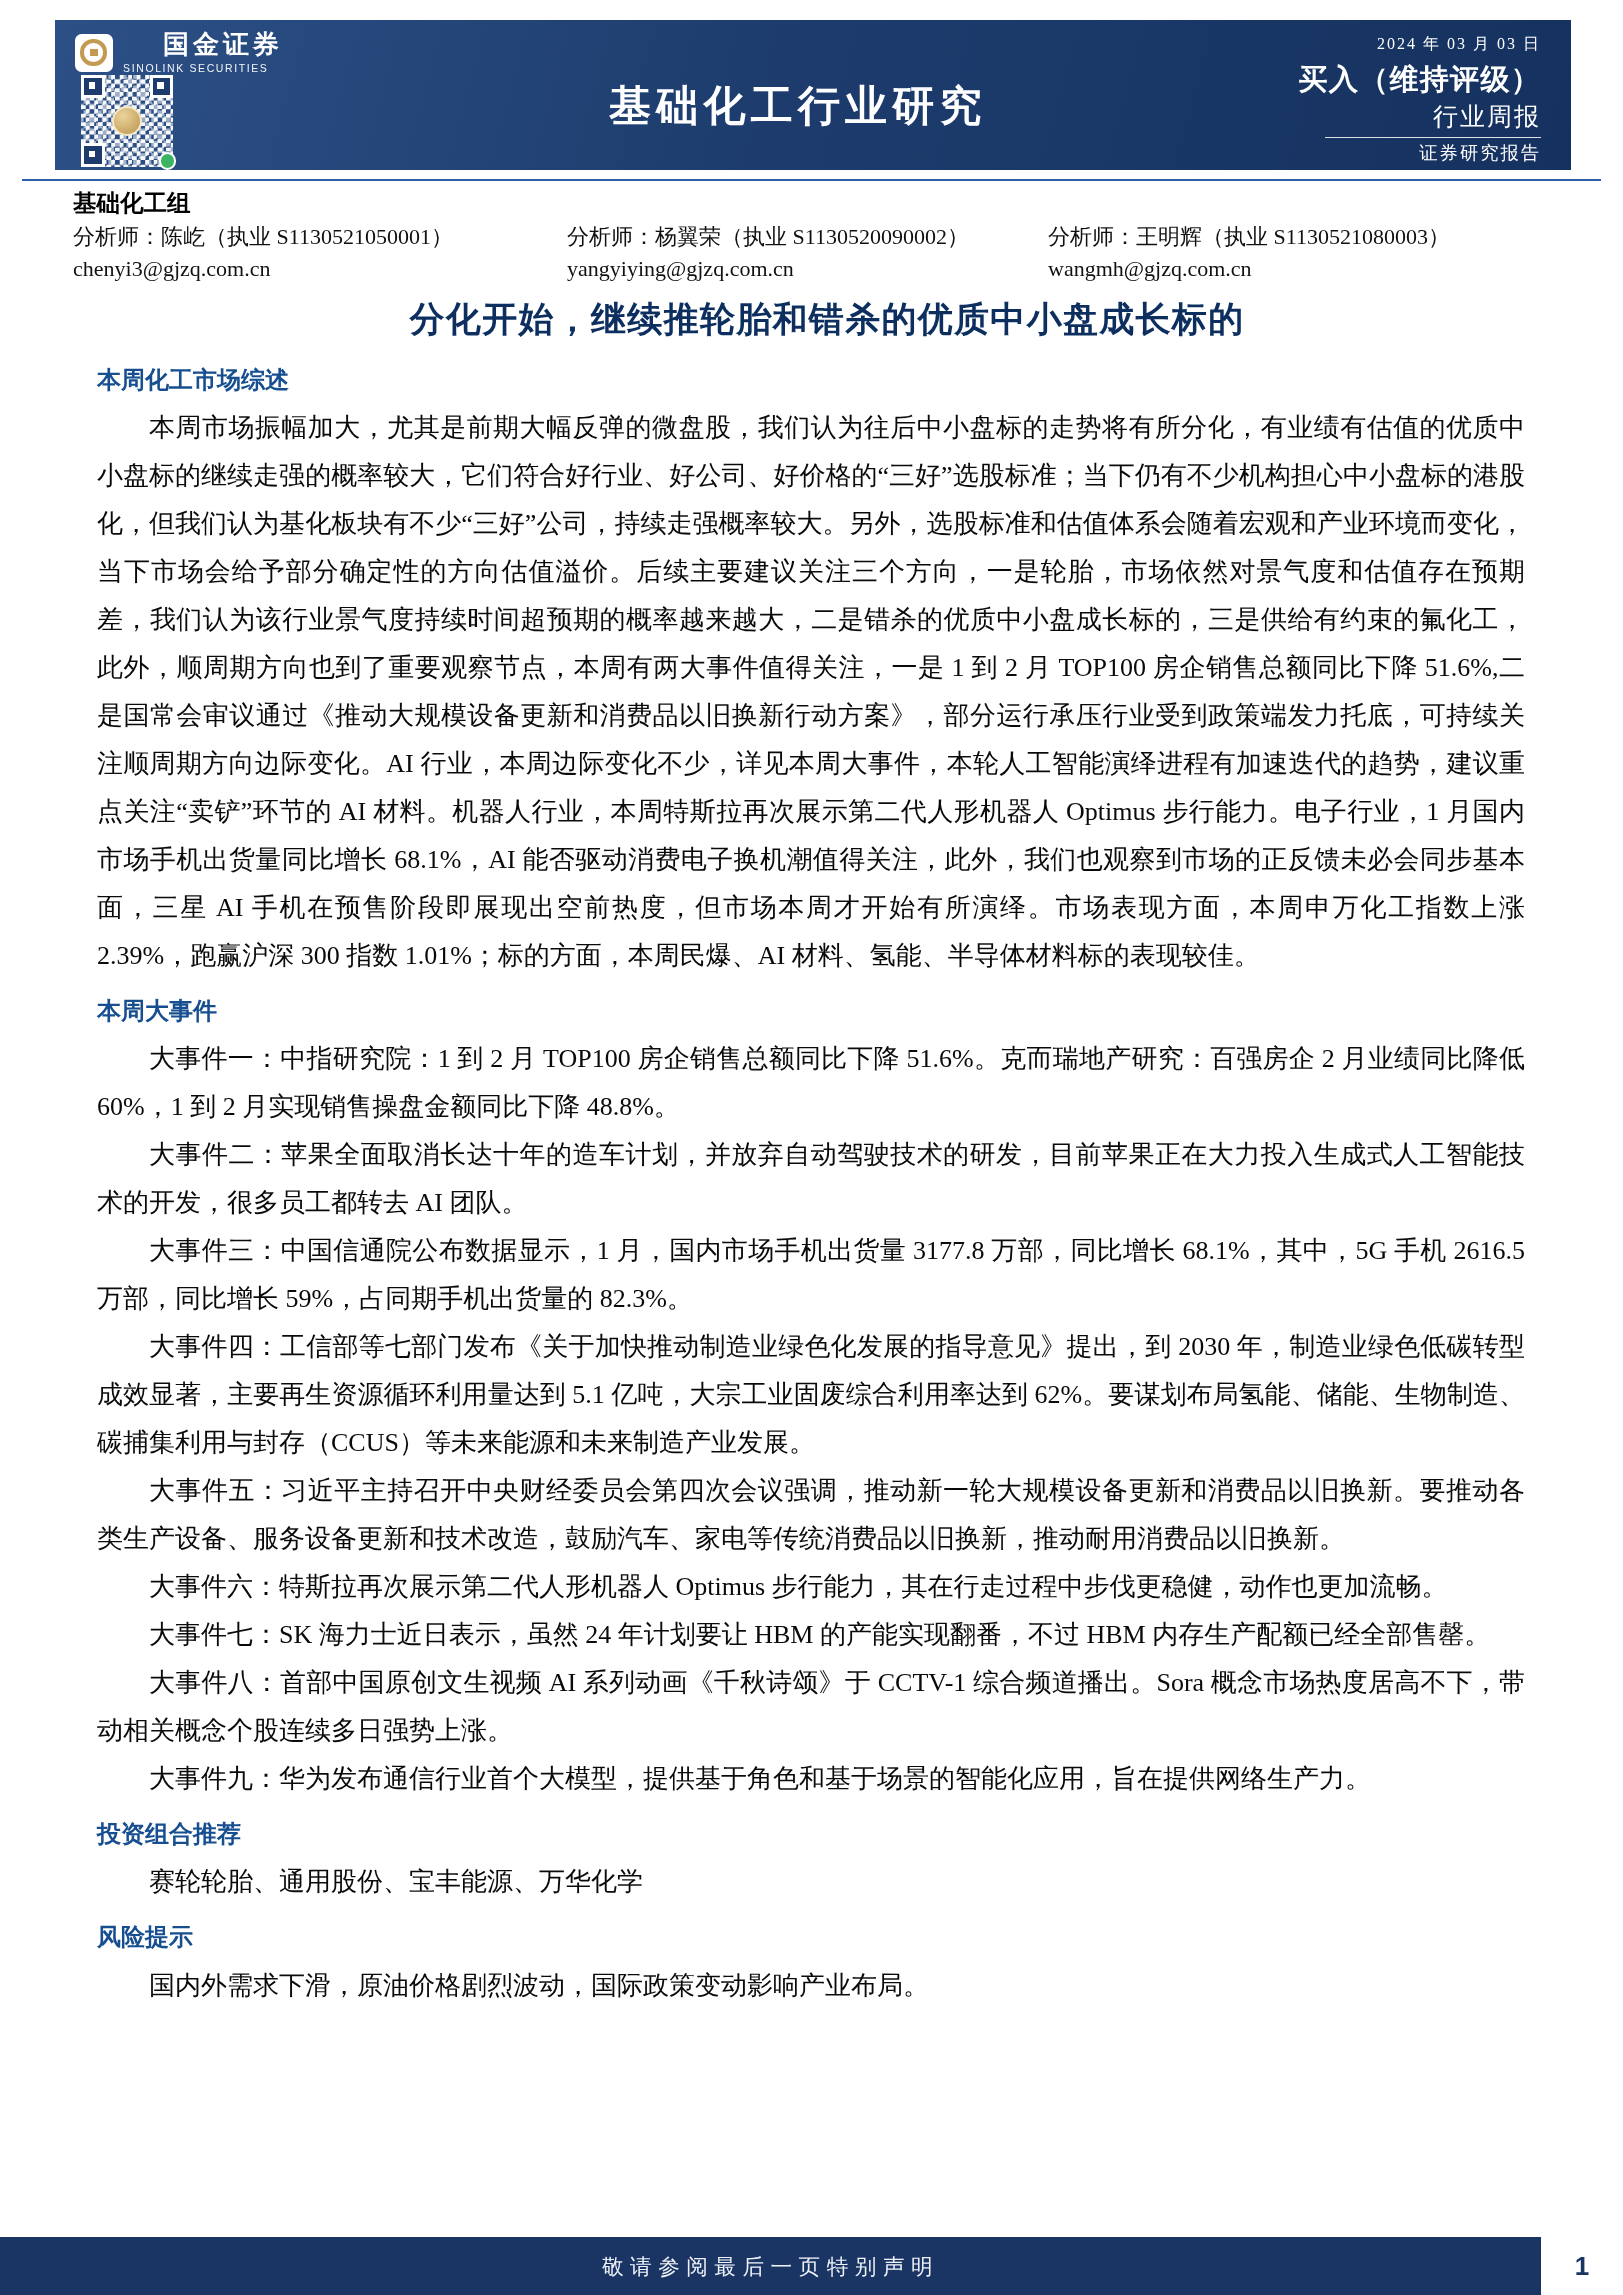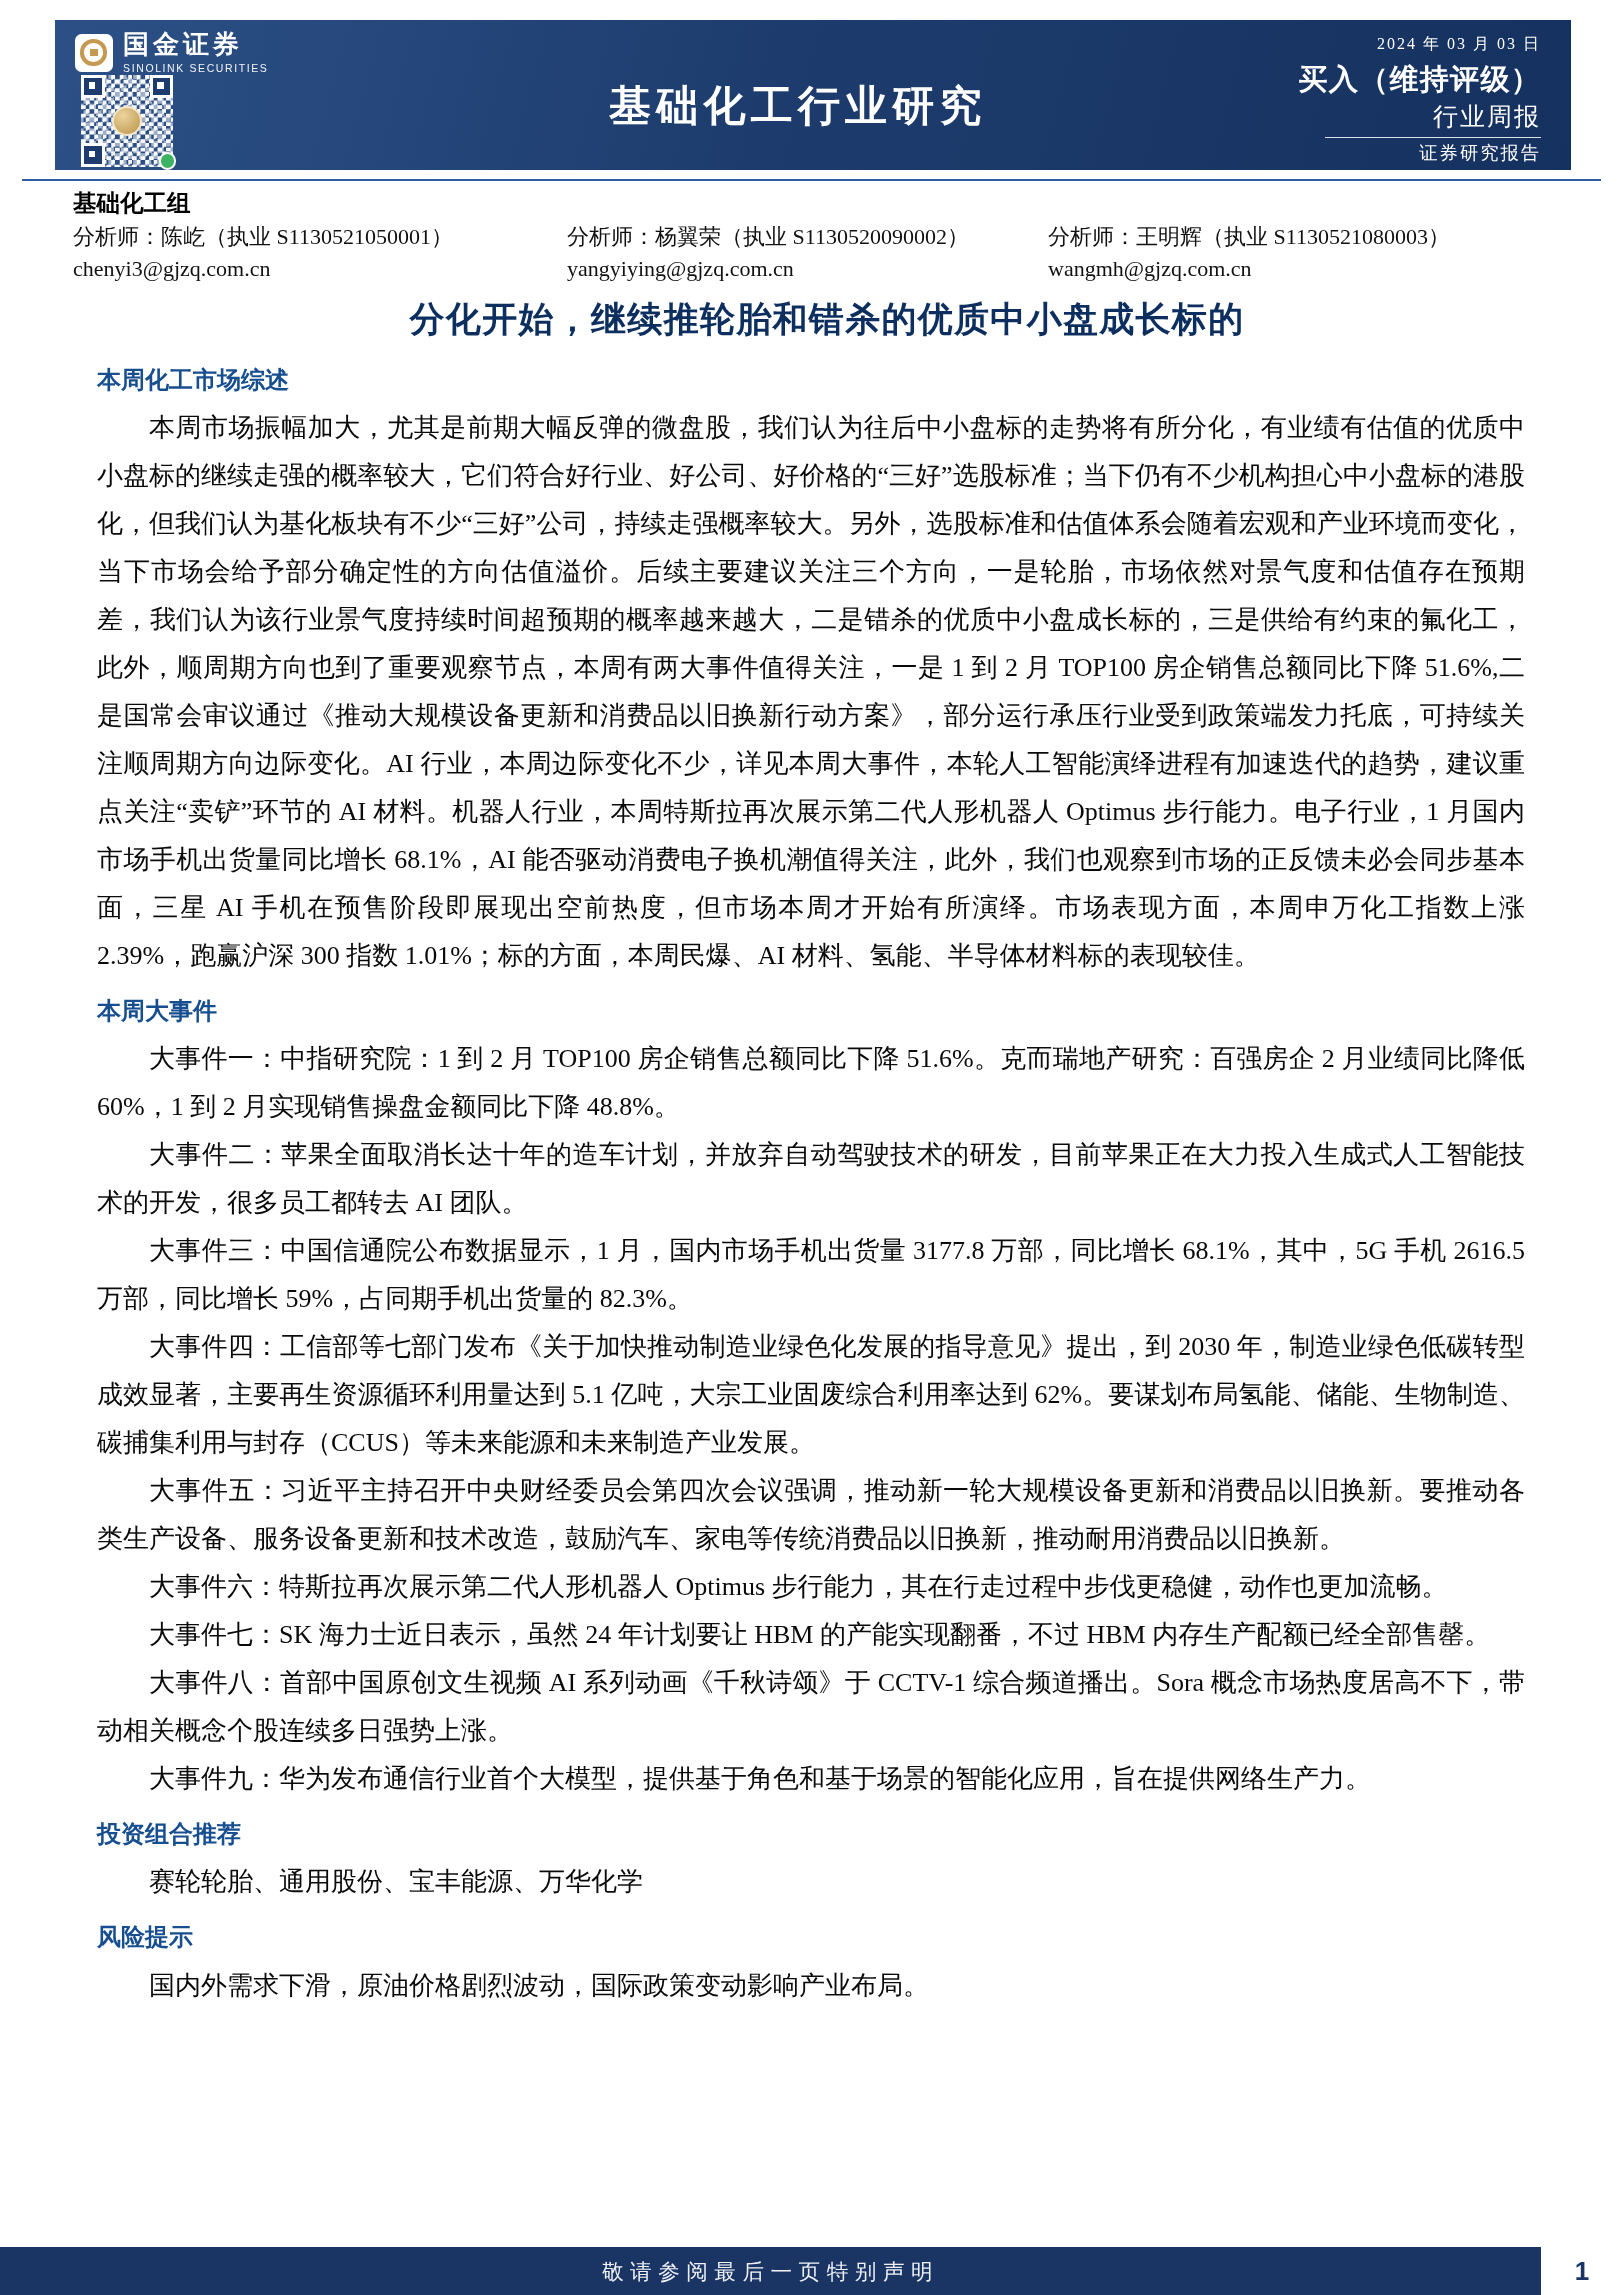--- a/index.html
+++ b/index.html
@@ -14,21 +14,21 @@
   .header{
     position:relative;margin:19.6px 52px 0 55px;height:150px;
     background:linear-gradient(105deg,#2c5086 0%,#1d3c6d 48%,#15315f 100%);
     color:#fff;
   }
   .brand{position:absolute;left:19.6px;top:11.8px;display:flex;align-items:center;gap:10.5px;}
   .emblem{width:38px;height:38px;background:#fff;border-radius:6.5px;position:relative;flex:0 0 auto;}
   .emblem::before{content:"";position:absolute;inset:5.9px;border-radius:50%;border:4.6px solid #c49a52;}
   .emblem::after{content:"";position:absolute;left:50%;top:50%;width:7.8px;height:7.8px;margin:-3.9px 0 0 -3.9px;background:#c49a52;}
   .brand-text{display:flex;flex-direction:column;}
-  .brand-cn{font-family:"Liberation Sans","DejaVu Sans",sans-serif;font-weight:700;font-size:26px;line-height:1;letter-spacing:3.9px;}
+  .brand-cn{font-family:"Liberation Sans","DejaVu Sans",sans-serif;font-weight:700;font-size:26px;line-height:1;letter-spacing:3.9px;margin-left:40px;}
   .brand-en{font-family:"Liberation Sans","DejaVu Sans",sans-serif;font-size:10.5px;line-height:1;letter-spacing:1.6px;margin-top:5.9px;opacity:.95;}
 
   .qr{position:absolute;left:26px;top:55px;width:92px;height:92px;}
   .qr-noise{position:absolute;inset:0;
     background:
       conic-gradient(rgba(255,255,255,.95) 0 90deg,transparent 90deg 180deg,rgba(255,255,255,.95) 180deg 270deg,transparent 270deg) 0 0/8.5px 8.5px,
       conic-gradient(rgba(255,255,255,.55) 0 90deg,transparent 90deg 180deg,rgba(255,255,255,.55) 180deg 270deg,transparent 270deg) 2.6px 3.9px/12.4px 12.4px;
   }
   .qr-finder{position:absolute;width:23.5px;height:23.5px;border:3.9px solid #fff;background:#1d3c6d;box-sizing:border-box;}
   .qr-finder::after{content:"";position:absolute;left:4.6px;top:4.6px;width:6.5px;height:6.5px;background:#fff;}
@@ -72,21 +72,21 @@
   .section-heading{
     font-family:"Liberation Sans","DejaVu Sans",sans-serif;font-weight:700;font-size:24px;line-height:1.15;color:#164e8f;
     margin:17px 0 10.5px 0;
   }
   .content .section:first-child .section-heading{margin-top:0;}
   .body-para{
     font-size:26px;line-height:48px;text-align:justify;text-indent:2em;margin:0;color:#0a0a0a;
   }
 
   
-  .footer{position:absolute;left:0;right:0;bottom:0;height:48px;display:flex;}
+  .footer{position:absolute;left:0;right:0;bottom:0;height:58px;display:flex;}
   .footer-bar{flex:1;background:#1a3464;display:flex;align-items:center;justify-content:center;}
   .footer-disclaimer{color:#eef2f8;font-size:21.6px;letter-spacing:6.5px;}
   .footer-page{width:82px;background:#ffffff;display:flex;align-items:center;justify-content:center;
     color:#1a3464;font-size:26px;font-weight:700;font-family:"Liberation Sans","DejaVu Sans",sans-serif;}
 </style>
 </head>
 <body>
 
 <div class="page">
 

